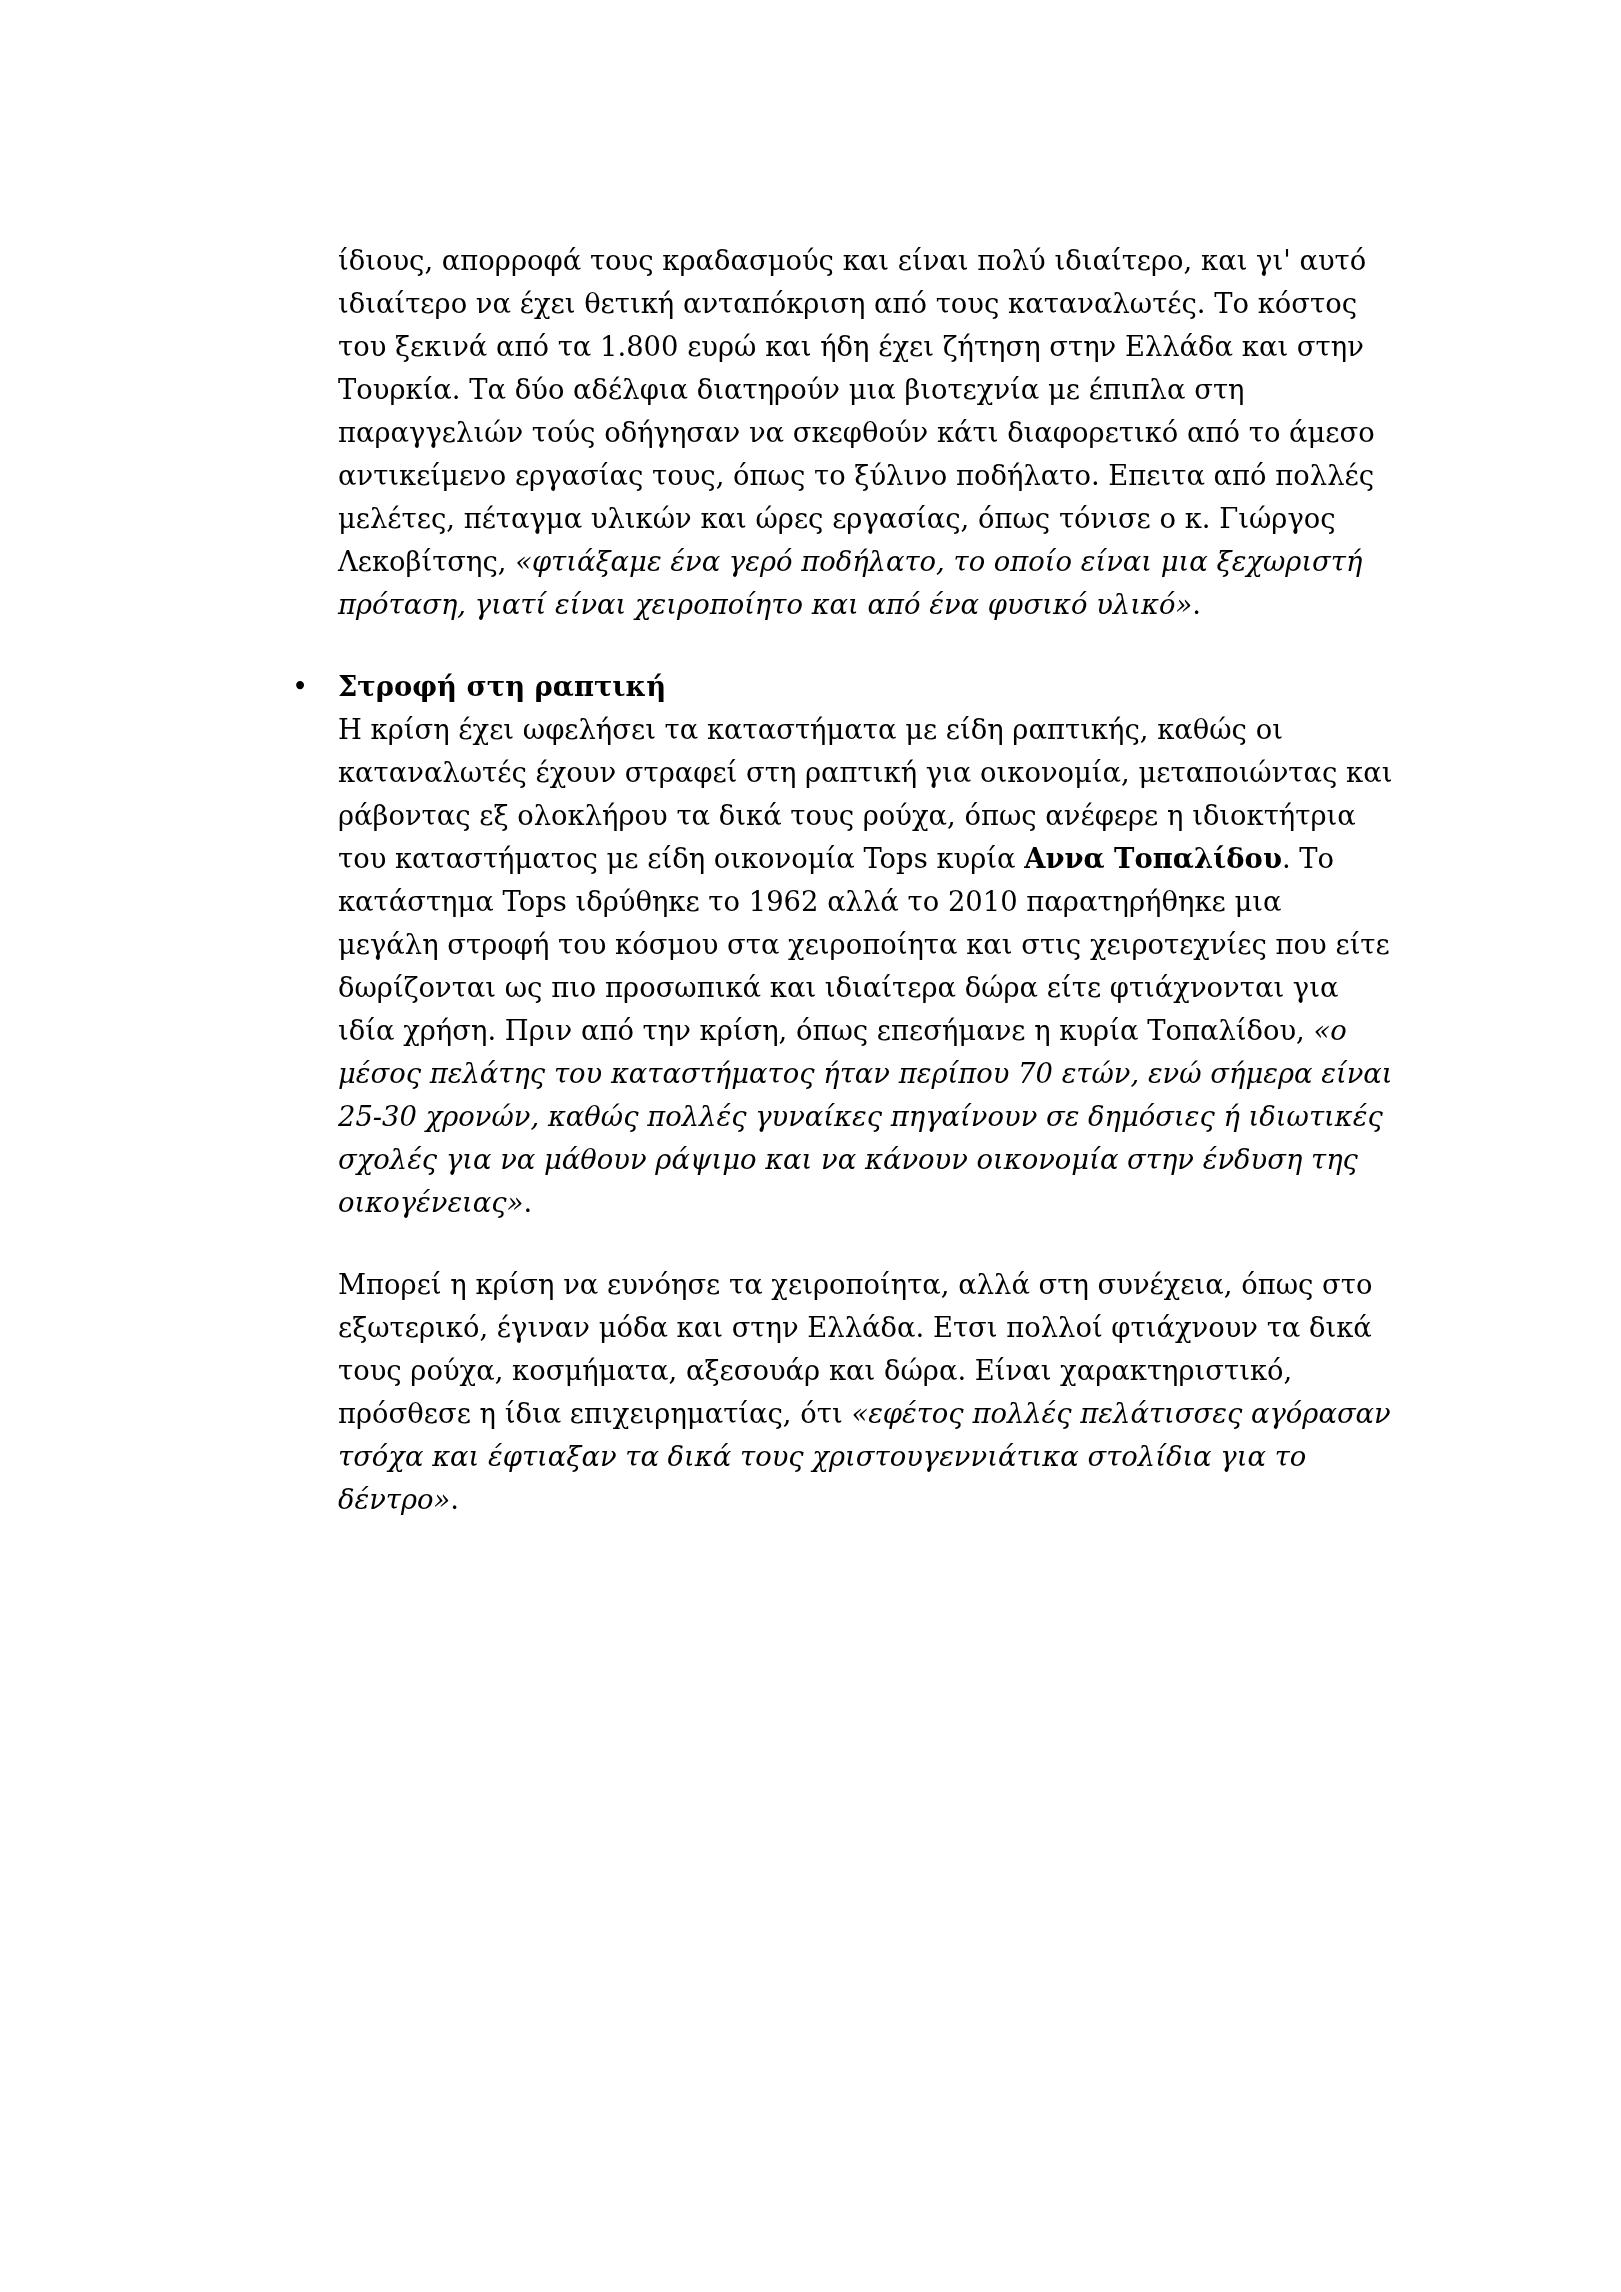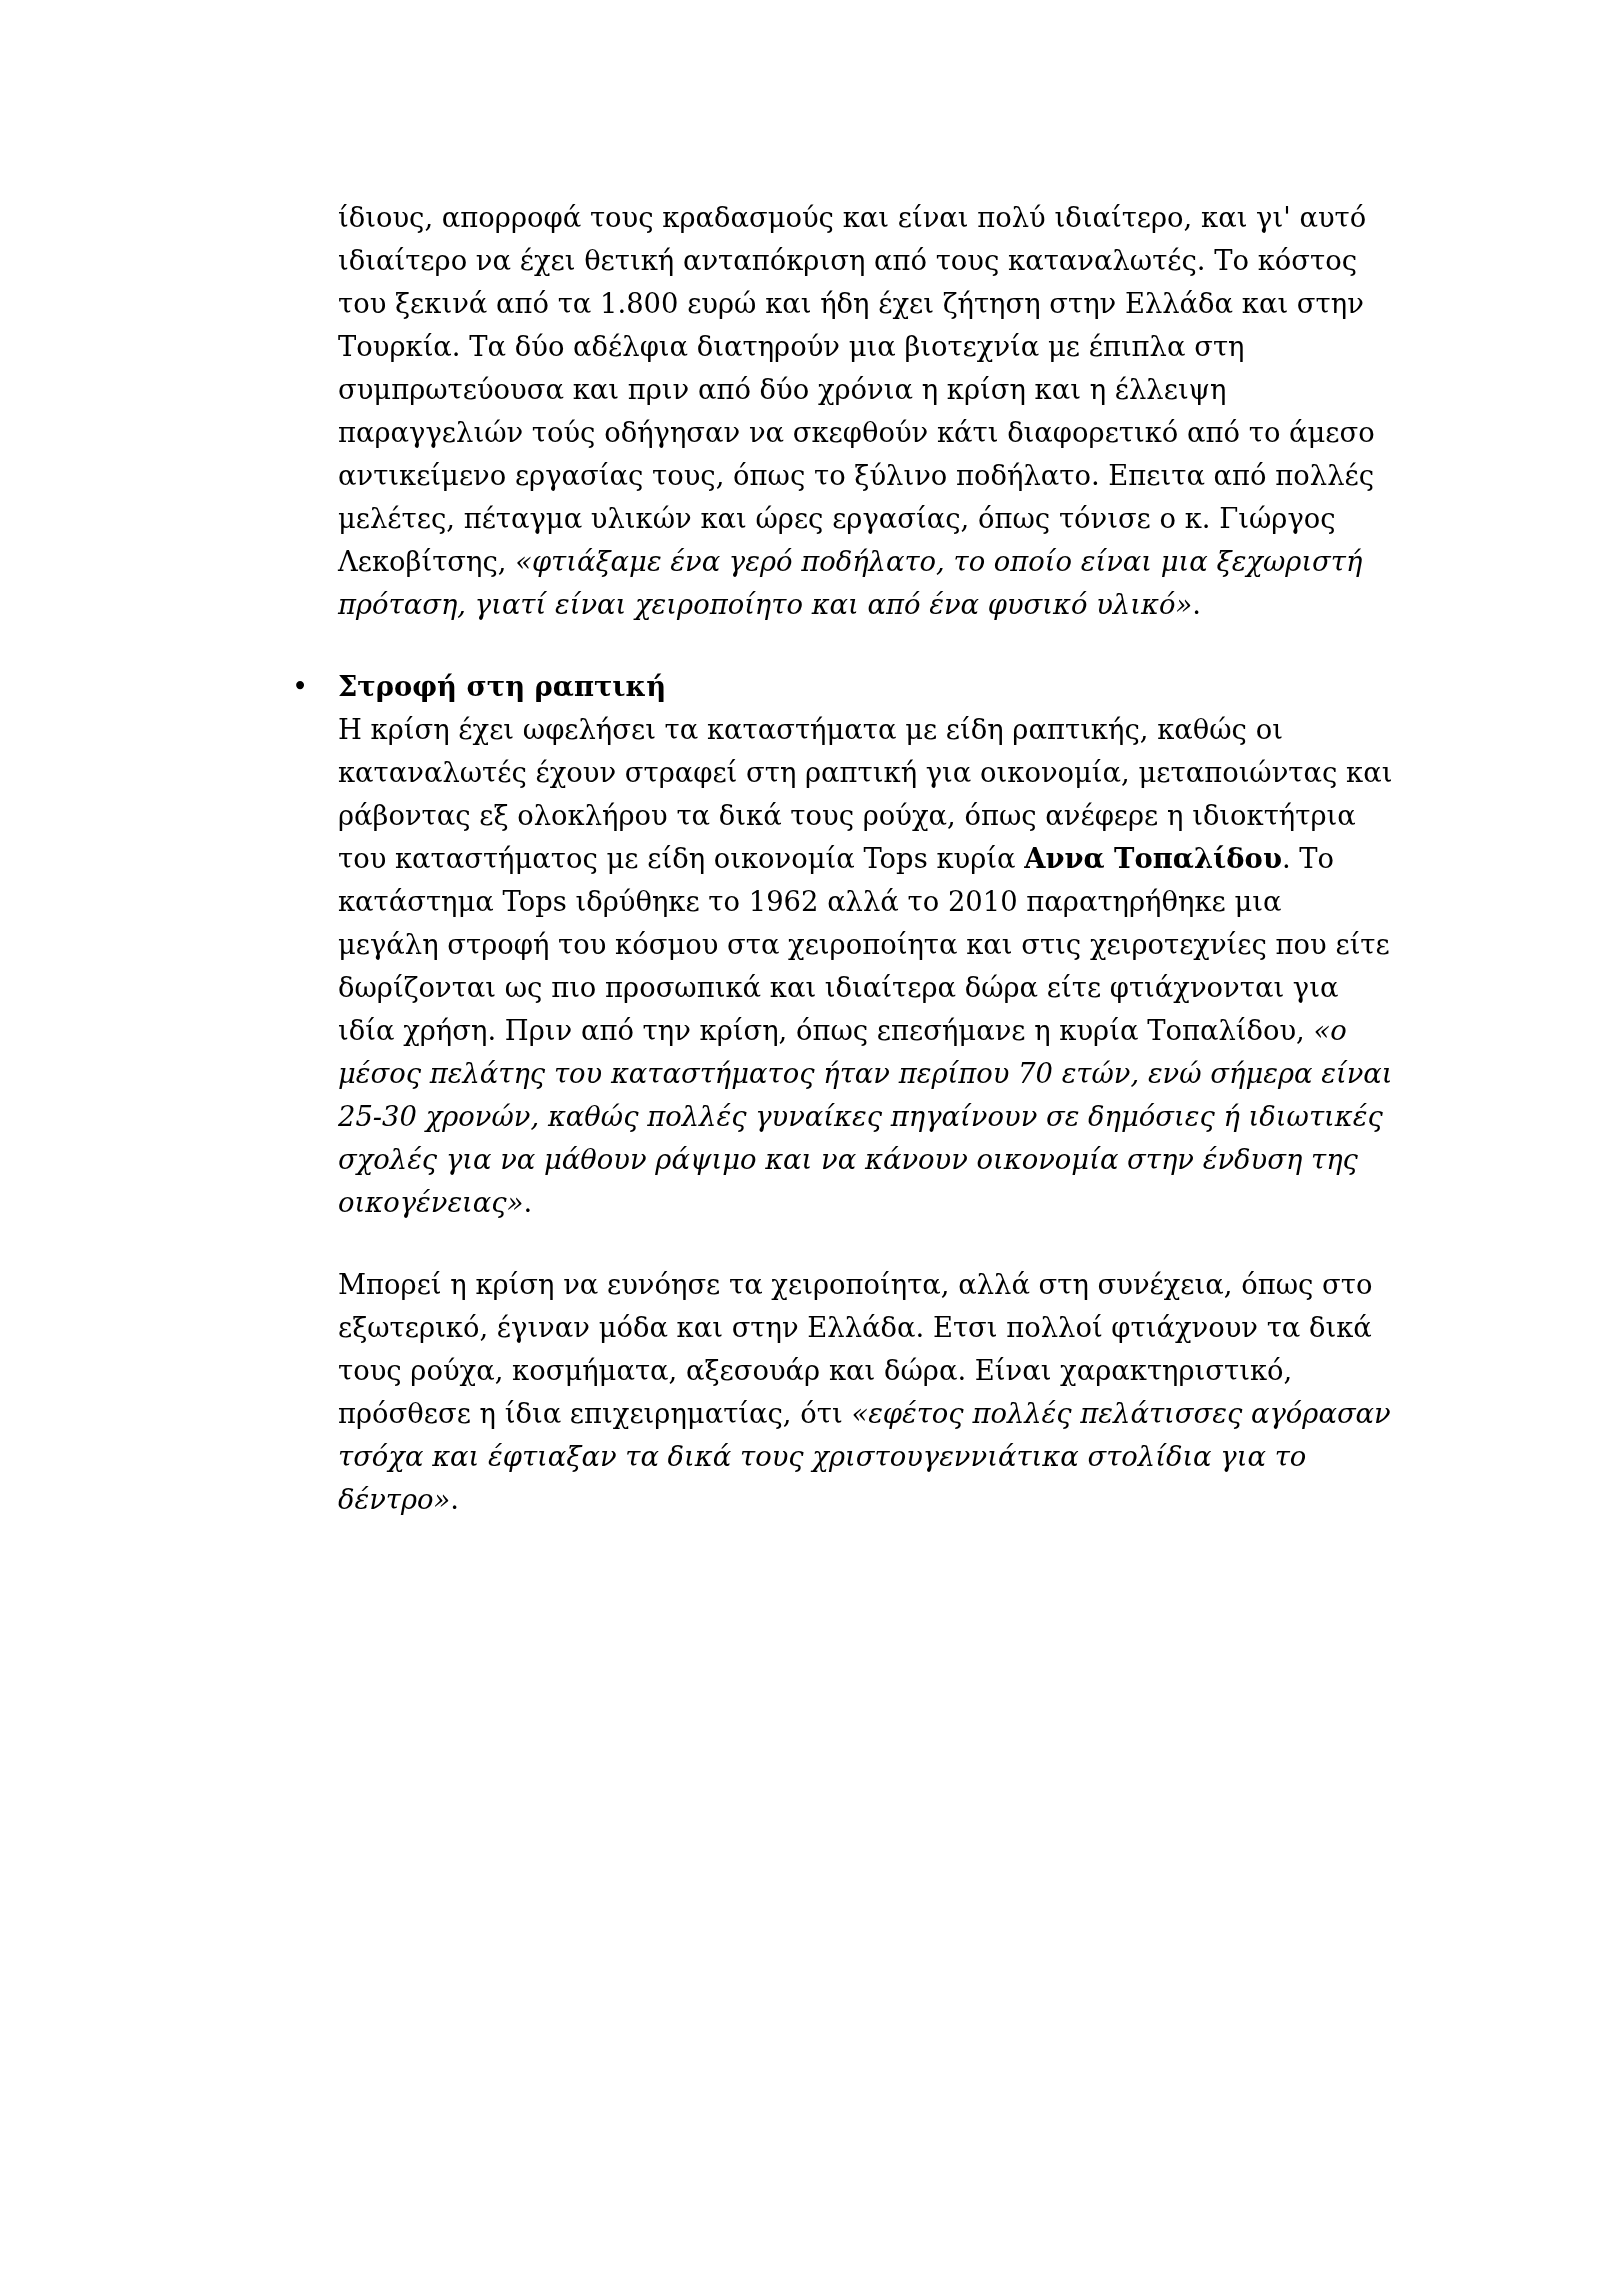--- a/index.html
+++ b/index.html
@@ -6,20 +6,21 @@
     margin: 0;
     padding: 0;
     background: #ffffff;
   }
   .page {
     position: relative;
     width: 1621px;
     height: 1670px;
     background: #ffffff;
     overflow: hidden;
+    margin-top: 43px;
   }
   .content {
     position: absolute;
     left: 338px;
     top: 196px;
     width: 1063px;
     color: #000000;
     font-family: "DejaVu Serif", "Liberation Serif", serif;
     font-size: 27.4px;
     line-height: 43px;
@@ -47,21 +48,20 @@
 </head>
 <body>
 
 <div class="page">
   <div class="content" id="content">
       <div class="block">
         <div class="line"><span>ίδιους, απορροφά τους κραδασμούς και είναι πολύ ιδιαίτερο, και γι' αυτό</span></div>
         <div class="line"><span>ιδιαίτερο να έχει θετική ανταπόκριση από τους καταναλωτές. Το κόστος</span></div>
         <div class="line"><span>του ξεκινά από τα 1.800 ευρώ και ήδη έχει ζήτηση στην Ελλάδα και στην</span></div>
         <div class="line"><span>Τουρκία. Τα δύο αδέλφια διατηρούν μια βιοτεχνία με έπιπλα στη</span></div>
-        <div class="line"><span>συμπρωτεύουσα και πριν από δύο χρόνια η κρίση και η έλλειψη</span></div>
         <div class="line"><span>παραγγελιών τούς οδήγησαν να σκεφθούν κάτι διαφορετικό από το άμεσο</span></div>
         <div class="line"><span>αντικείμενο εργασίας τους, όπως το ξύλινο ποδήλατο. Επειτα από πολλές</span></div>
         <div class="line"><span>μελέτες, πέταγμα υλικών και ώρες εργασίας, όπως τόνισε ο κ. Γιώργος</span></div>
         <div class="line"><span>Λεκοβίτσης, </span><span class="run-i">«φτιάξαμε ένα γερό ποδήλατο, το οποίο είναι μια ξεχωριστή</span></div>
         <div class="line"><span class="run-i">πρόταση, γιατί είναι χειροποίητο και από ένα φυσικό υλικό»</span><span>.</span></div>
       </div>
       <div class="block">
         <span class="bullet">•</span>
         <div class="line"><span class="run-b">Στροφή στη ραπτική</span></div>
         <div class="line"><span>Η κρίση έχει ωφελήσει τα καταστήματα με είδη ραπτικής, καθώς οι</span></div>

